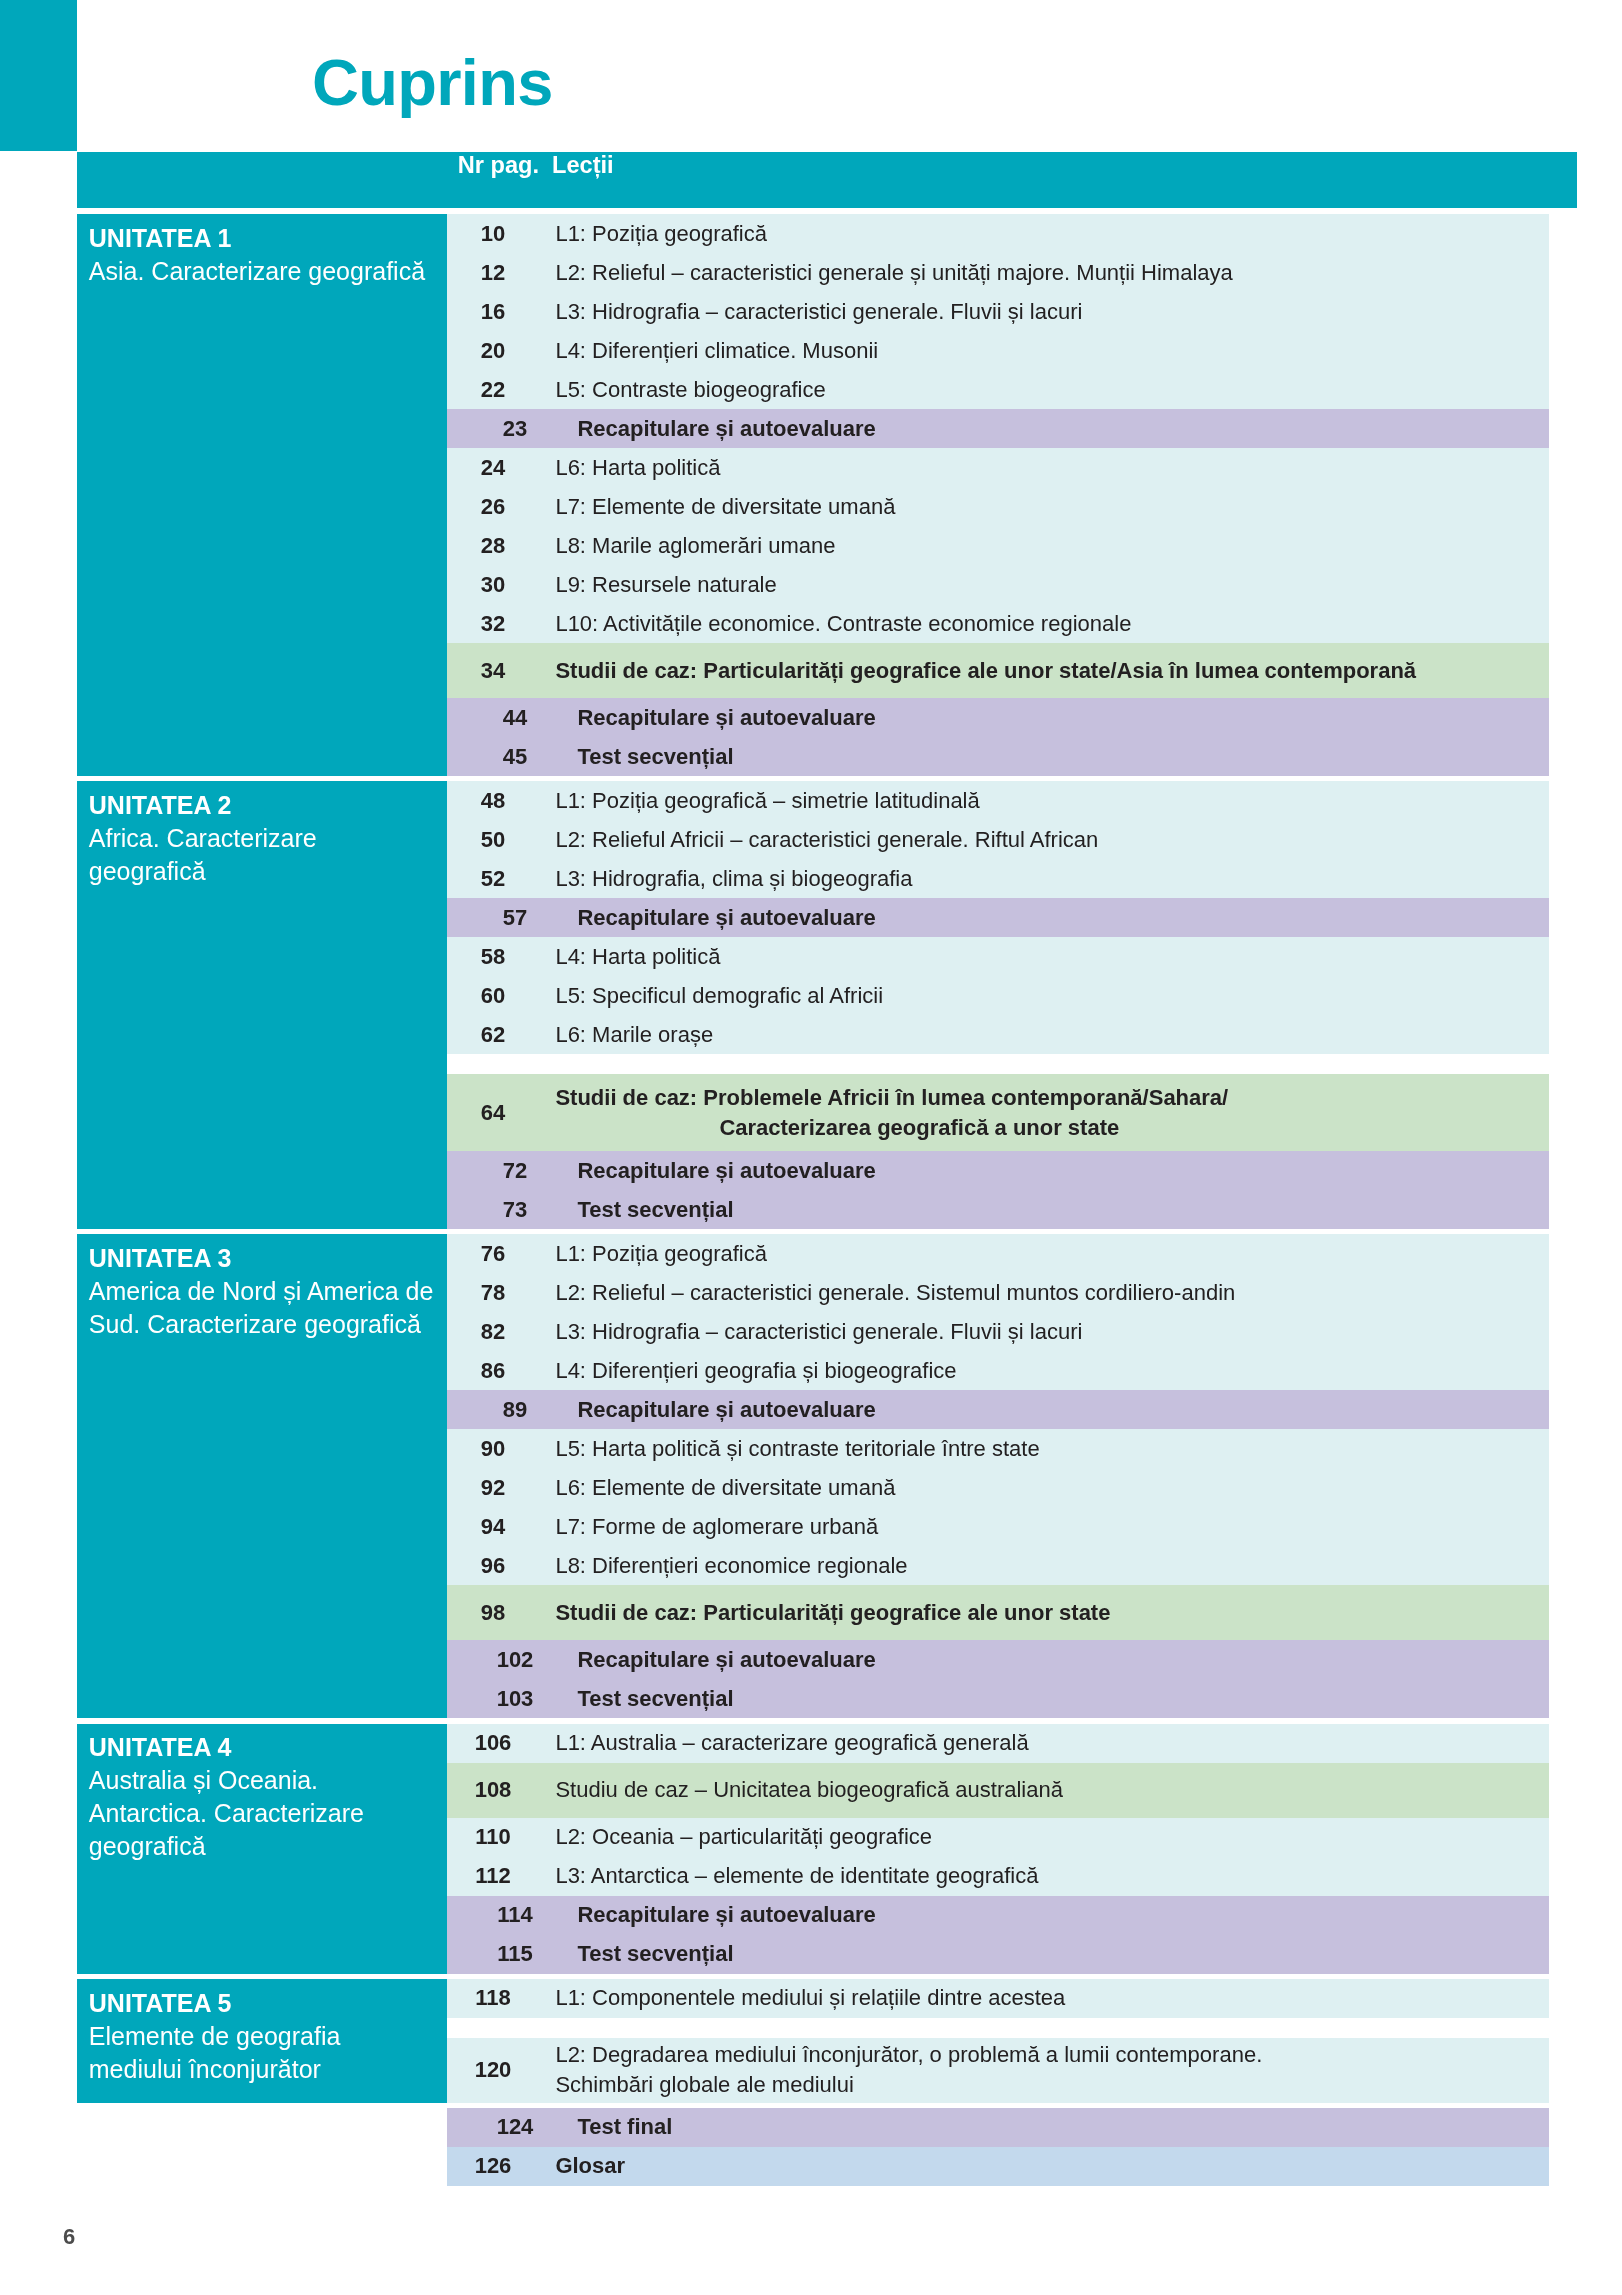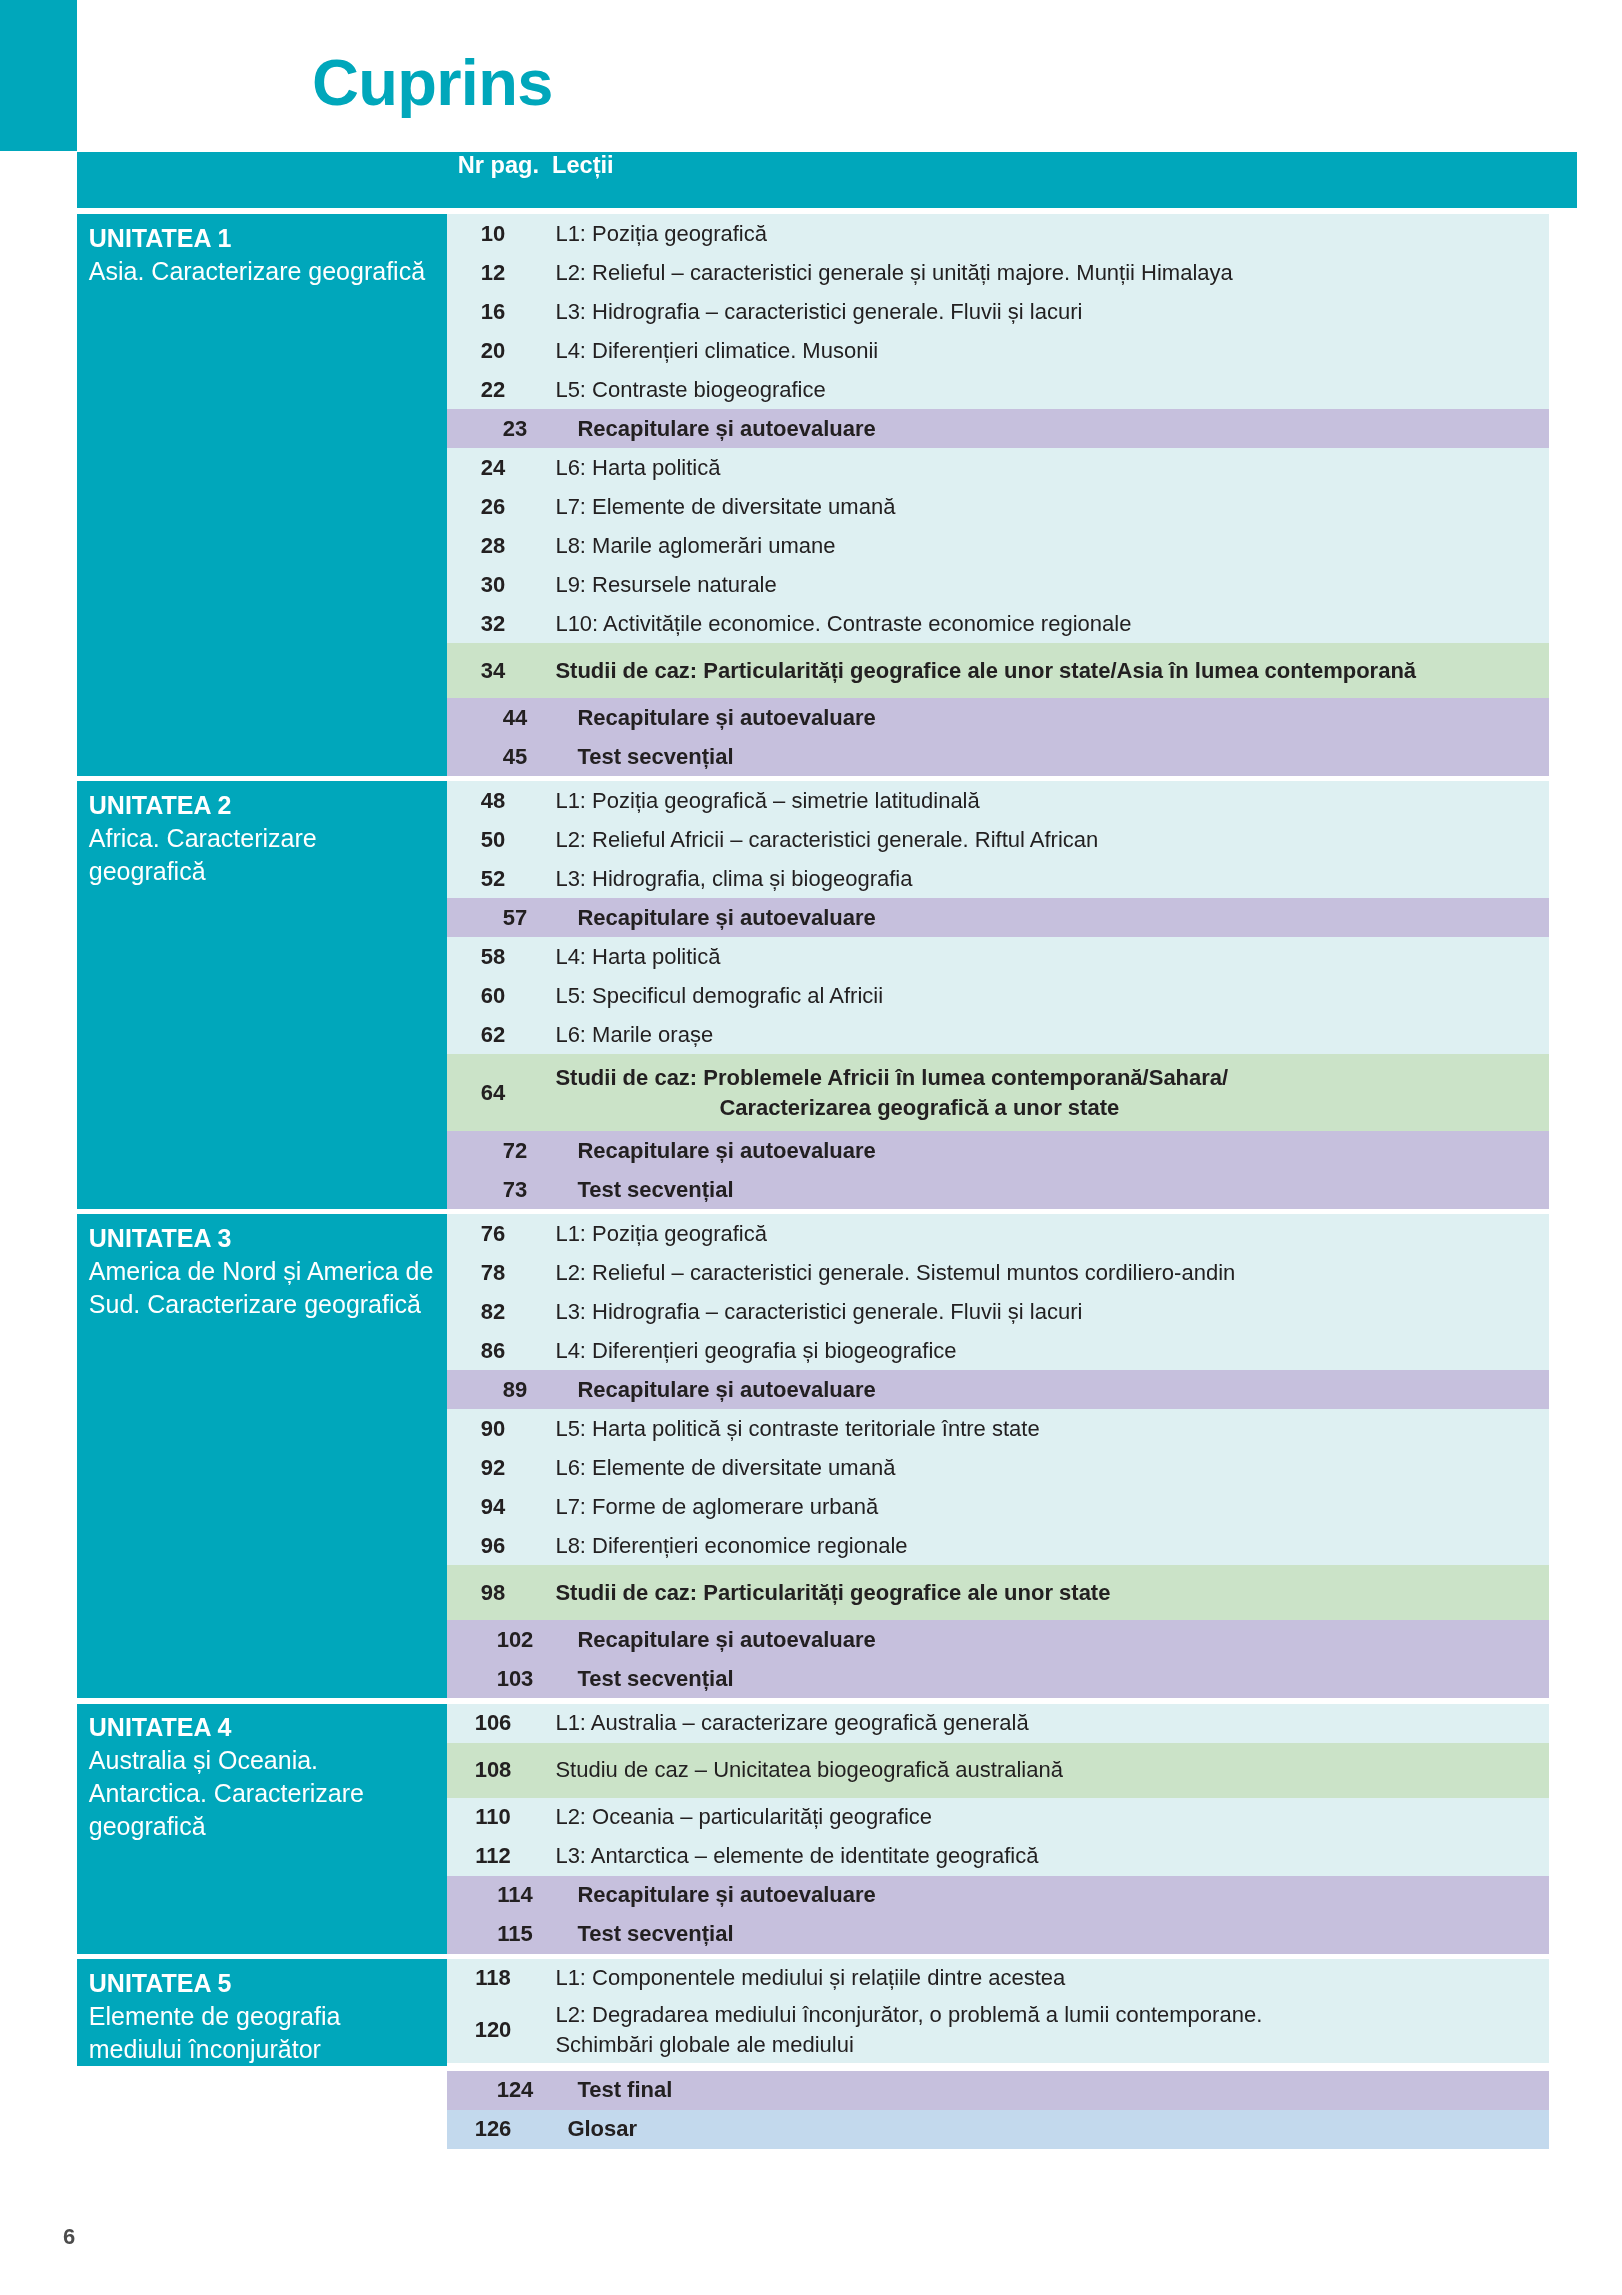--- a/index.html
+++ b/index.html
@@ -29,22 +29,22 @@
     width:370px; flex:0 0 370px; background:var(--teal); color:#ffffff;
     padding:7.9px 13px 0 11.8px; font-size:25px; line-height:33px; font-weight:400;
   }
   .unit-label.empty { background:transparent; padding:0; }
   .u-bold { font-weight:700; }
   .rows { flex:1; display:flex; flex-direction:column;border-radius:19px; }
   .row { display:flex; align-items:center; min-height:39px; }
   .row.t-lesson { background:var(--row-lesson); }
   .row.t-recap  { background:var(--row-recap);padding-left:22px; }
   .row.t-case, .row.t-case_light { background:var(--row-case); min-height:55px; }
-  .row.t-glossary { background:var(--row-glossary);gap:12px; }
-  .row.tall2 { min-height:77px; }
+  .row.t-glossary { background:var(--row-glossary); }
+  .row.tall2 { min-height:77px;margin-top:20px; }
   .row.t-lesson.tall2 { min-height:65px; }
   .row .num {
     width:92px; flex:0 0 92px; text-align:center; font-weight:700; font-size:22px;
   }
   .row .txt { flex:1; padding-left:16.4px; padding-right:13px; font-size:22px; line-height:30px; }
   .row.t-recap .txt, .row.t-case .txt, .row.t-glossary .txt,
   .row.t-recap .num, .row.t-case .num, .row.t-glossary .num,
   .row.t-case_light .num, .row.t-lesson .num { font-weight:700; }
   .row.t-case_light .txt { font-weight:400; }
   .txt .line2-indent { padding-left:164px; }

